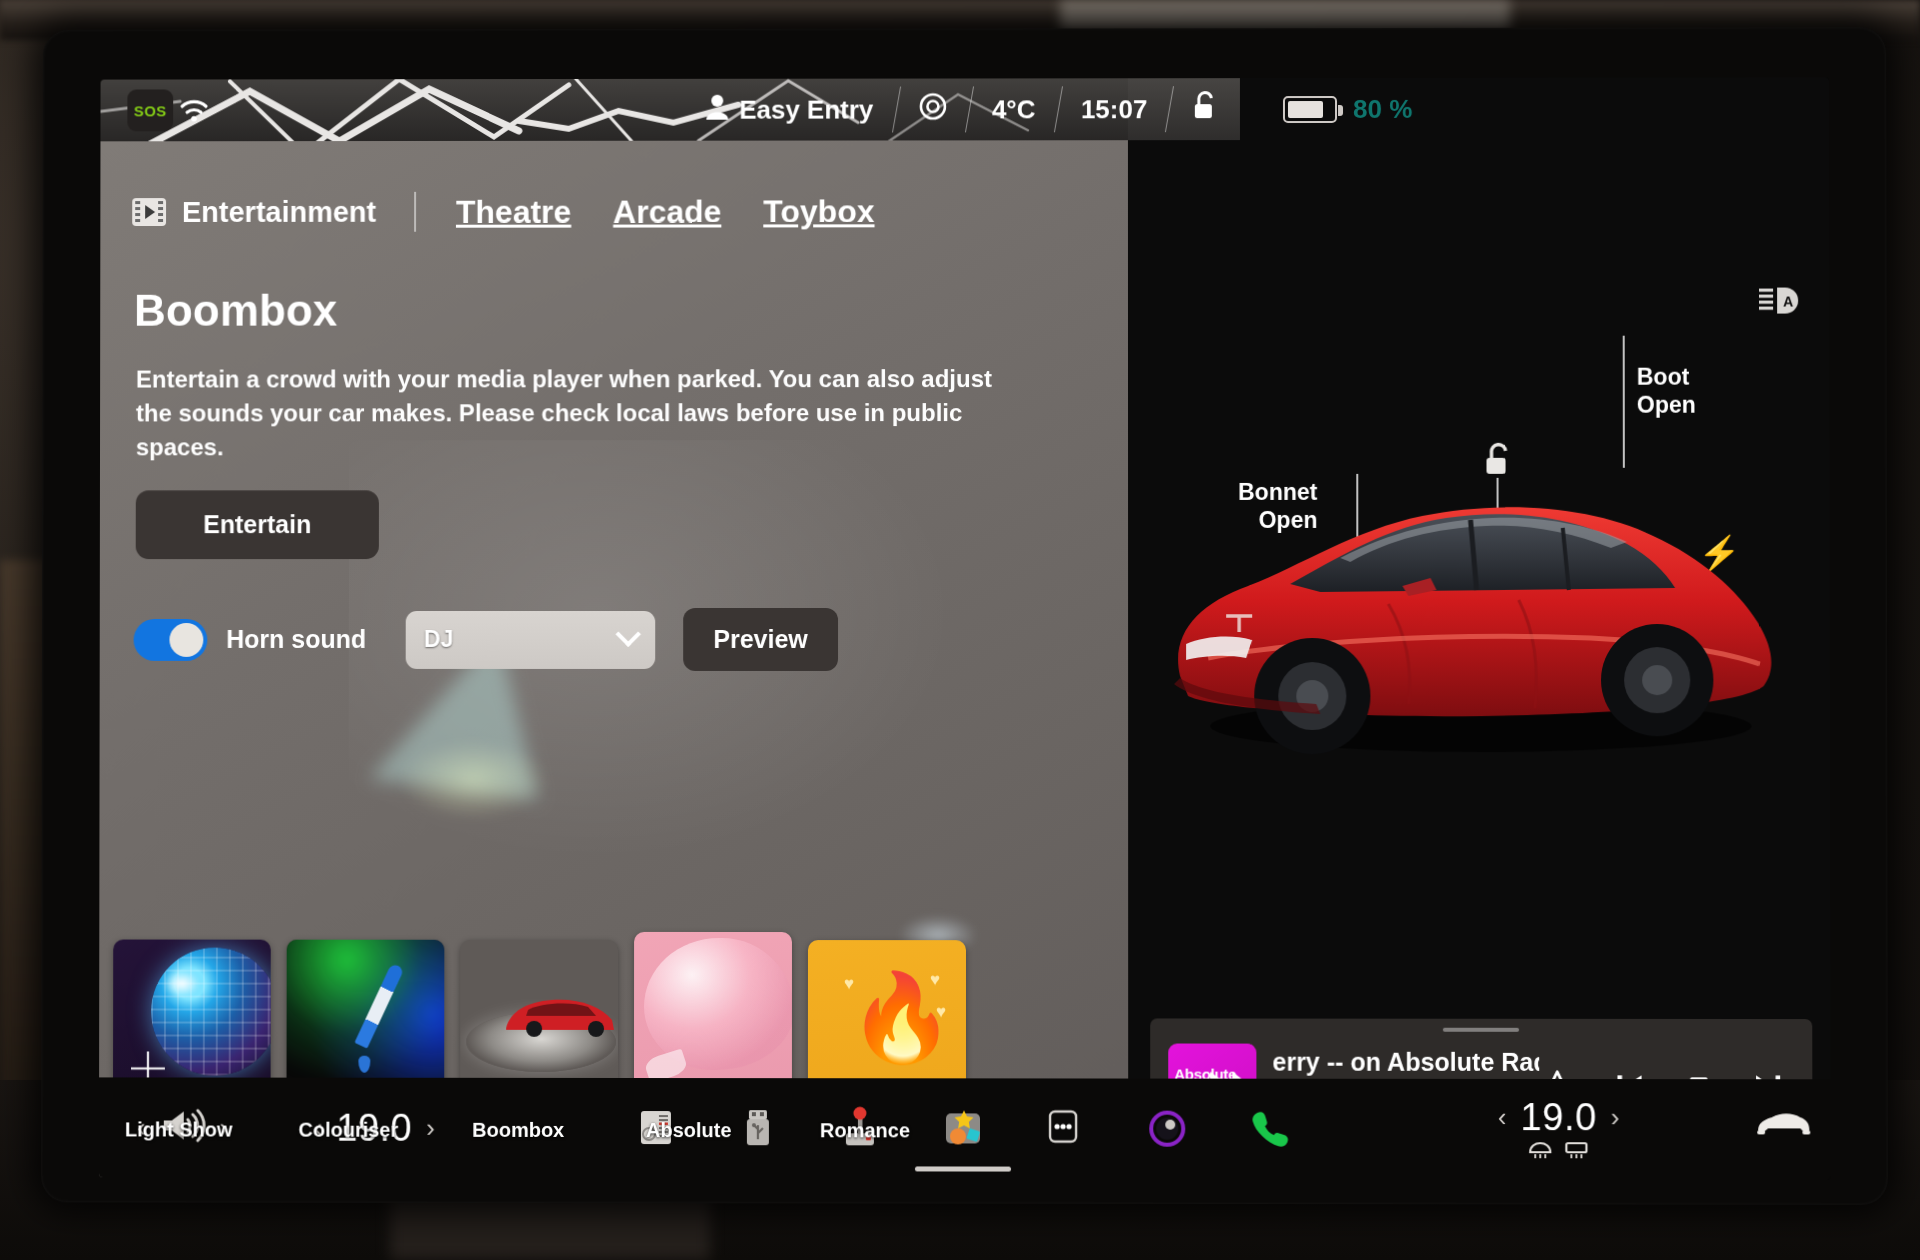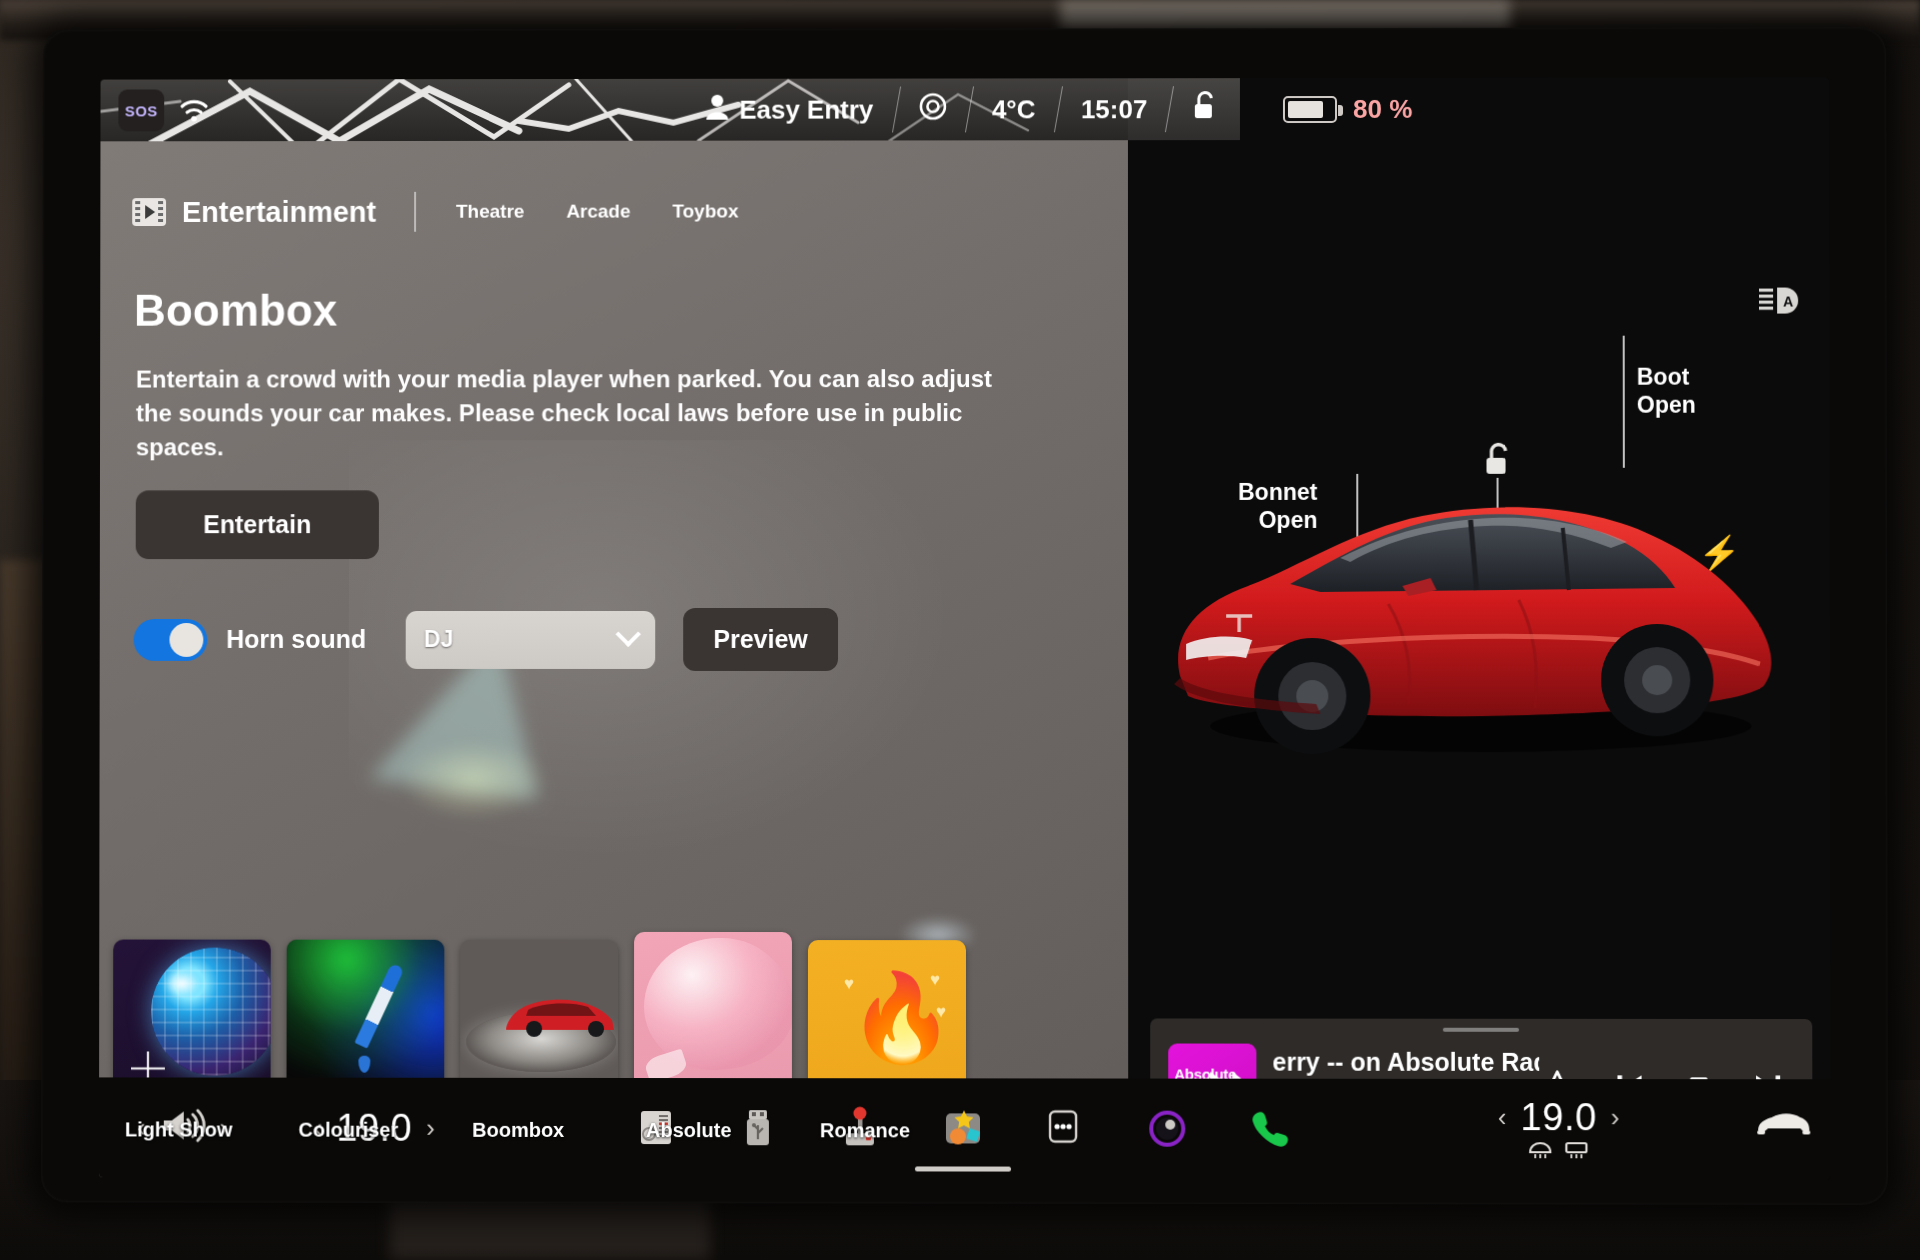--- a/index.html
+++ b/index.html
@@ -69,25 +69,25 @@
     background: linear-gradient(180deg, rgba(120,116,112,.55), rgba(96,92,90,.42));
     display: flex; align-items: center;
     z-index: 9;
   }
   .map-strip {
     position:absolute; left:0; top:0; width:1142px; height:62px;
     overflow:hidden;
   }
   .map-strip svg { position:absolute; left:0; top:-8px; }
   .sos-btn {
-    position: absolute; left: 18px; top: 10px;
+    position: absolute; left: 27px; top: 10px;
     width: 46px; height: 42px; border-radius: 9px;
     background: #23201f;
     display:flex; align-items:center; justify-content:center;
-    color:#c4b5fd; font-size:15px; font-weight:bold; letter-spacing:.5px;
+    color:#84cc16; font-size:15px; font-weight:bold; letter-spacing:.5px;
     z-index: 3;
   }
   .wifi-ico { position:absolute; left:78px; top:18px; z-index:3; }
   .status-right {
     position: absolute; right: 0; top: 0; height: 62px;
     display: flex; align-items: center; z-index: 3;
   }
   .sb-cell {
     display:flex; align-items:center; gap:11px;
     padding: 0 22px; height: 46px;
@@ -108,21 +108,21 @@
   }
   .batt-shell {
     width: 54px; height: 27px; border: 2.5px solid #cfcac6; border-radius: 5px;
     position: relative; display:flex; align-items:center; padding:3px;
   }
   .batt-shell::after {
     content:''; position:absolute; right:-8px; top:7px;
     width:5px; height:11px; background:#cfcac6; border-radius:0 3px 3px 0;
   }
   .batt-fill { height:100%; width: 80%; background:#e6e2de; border-radius:2px; }
-  .batt-pct { color:#fca5a5; font-size:26px; font-weight:bold; }
+  .batt-pct { color:#0f766e; font-size:26px; font-weight:bold; }
 
   
   .app-panel {
     position:absolute; left:0; top:62px; width:1030px; height:1038px;
     background: linear-gradient(152deg, #807b77 0%, #736e6b 38%, #6a6562 70%, #615c5a 100%);
     overflow:hidden;
   }
   .glare-a {
     position:absolute; left:250px; top:300px; width:620px; height:430px;
     background: radial-gradient(ellipse at 40% 40%, rgba(255,255,255,.11), rgba(255,255,255,0) 68%);
@@ -165,21 +165,21 @@
   .film-icon::before { left:3px; }
   .film-icon::after { right:3px; }
   .film-tri {
     width:0;height:0;border-left:10px solid #3b3b3b;
     border-top:7px solid transparent;border-bottom:7px solid transparent;
     margin-left:2px;
   }
   .nav-brand-label { color:#fff; font-size: 29px; font-weight:bold; }
   .nav-divider { width:2px; height:40px; background: rgba(255,255,255,.5); margin: 0 40px 0 4px;}
   .nav-tabs { display:flex; gap: 42px; }
-  .nav-tab { color:#fff; font-size:19px; font-weight:bold; cursor:pointer; }
+  .nav-tab { color:#fff; font-size:32px; font-weight:bold; cursor:pointer;text-decoration:underline; }
 
   .page-title {
     position:absolute; left:34px; top:145px;
     color:#fff; font-size:44px; font-weight:bold; letter-spacing:.2px;
   }
   .page-desc {
     position:absolute; left:36px; top:222px; width: 860px;
     color:#fdfdfd; font-size:24px; font-weight:bold; line-height:1.42;
   }
 

